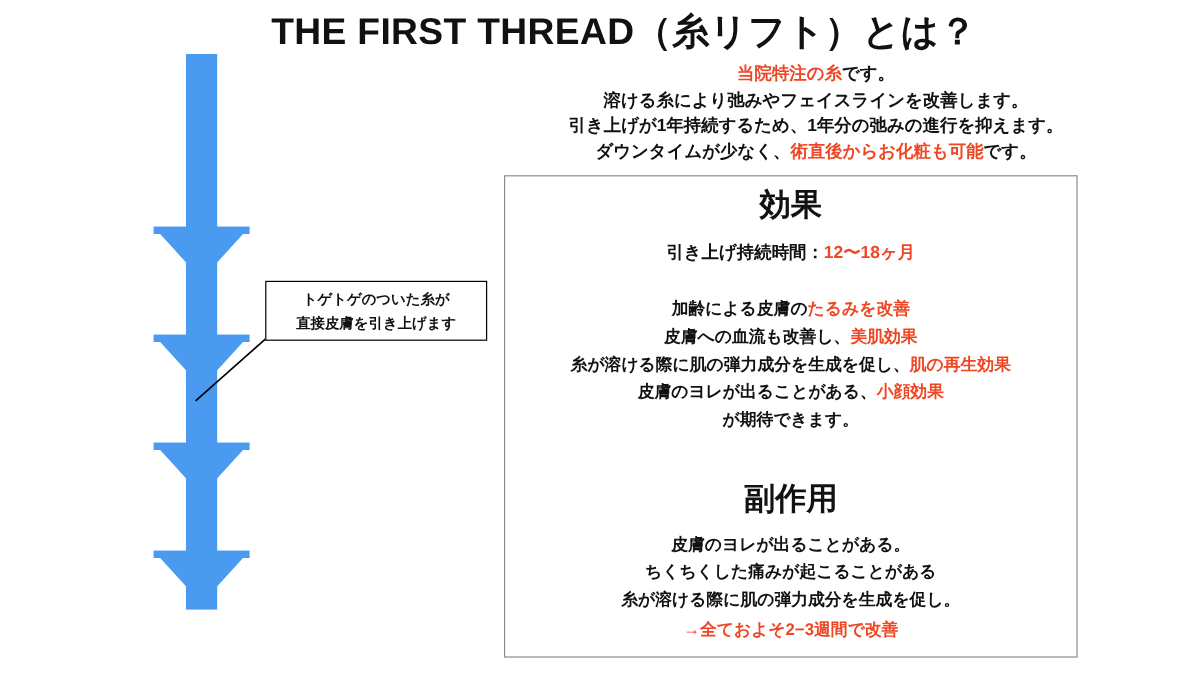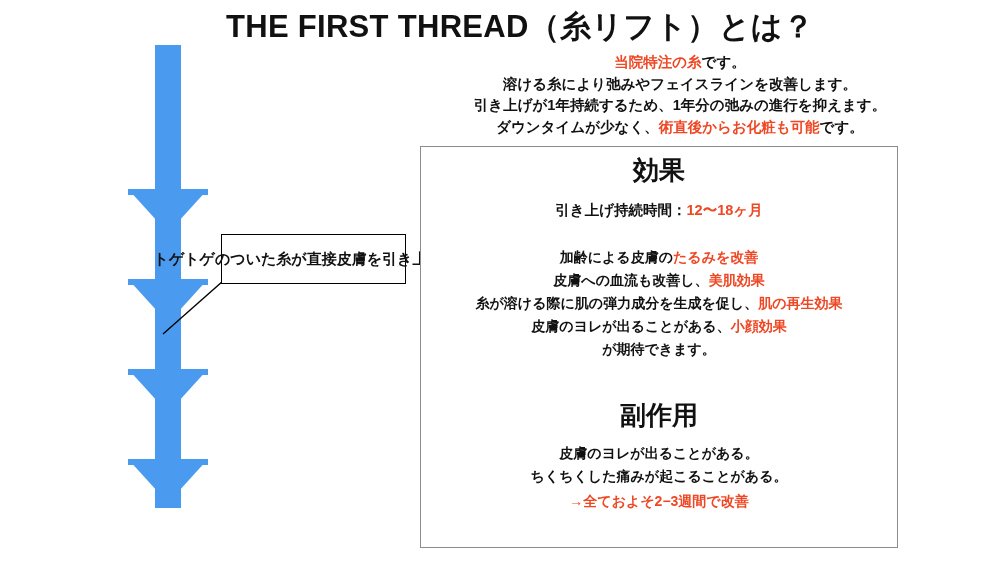--- a/index.html
+++ b/index.html
@@ -74,24 +74,24 @@
   }
   .callout-box {
     position: absolute;
     left: 221px;
     top: 234px;
     width: 185px;
     height: 50px;
     border: 1.6px solid #000000;
     background: #ffffff;
     display: flex;
-    flex-direction: row;
+    flex-direction: column;
     align-items: center;
     justify-content: center;
-    font-size: 15px;
+    font-size: 12px;
     font-weight: 700;
     line-height: 20px;
     color: #111111;
   }
   .callout-box .cline { white-space: nowrap; }
 
   
   .panel {
     position: absolute;
     left: 420px;
@@ -195,19 +195,20 @@
         <div class="line"><span>皮膚のヨレが出ることがある、</span><span class="hl">小顔効果</span></div>
         <div class="line"><span>が期待できます。</span></div>
       </div>
 
     <div class="gap-before-side"></div>
 
     <div class="sec-heading side">副作用</div>
 
     <div class="side-list" id="side-host">
         <div class="line">皮膚のヨレが出ることがある。</div>
-        <div class="line">ちくちくした痛みが起こることがある。</div>
+        <div class="line">ちくちくした痛みが起こることがある</div>
+        <div class="line">糸が溶ける際に肌の弾力成分を生成を促し。</div>
         <div class="line resolve">→全ておよそ2−3週間で改善</div>
       </div>
 
   </div>
 
 </div>
 
 </body></html>

